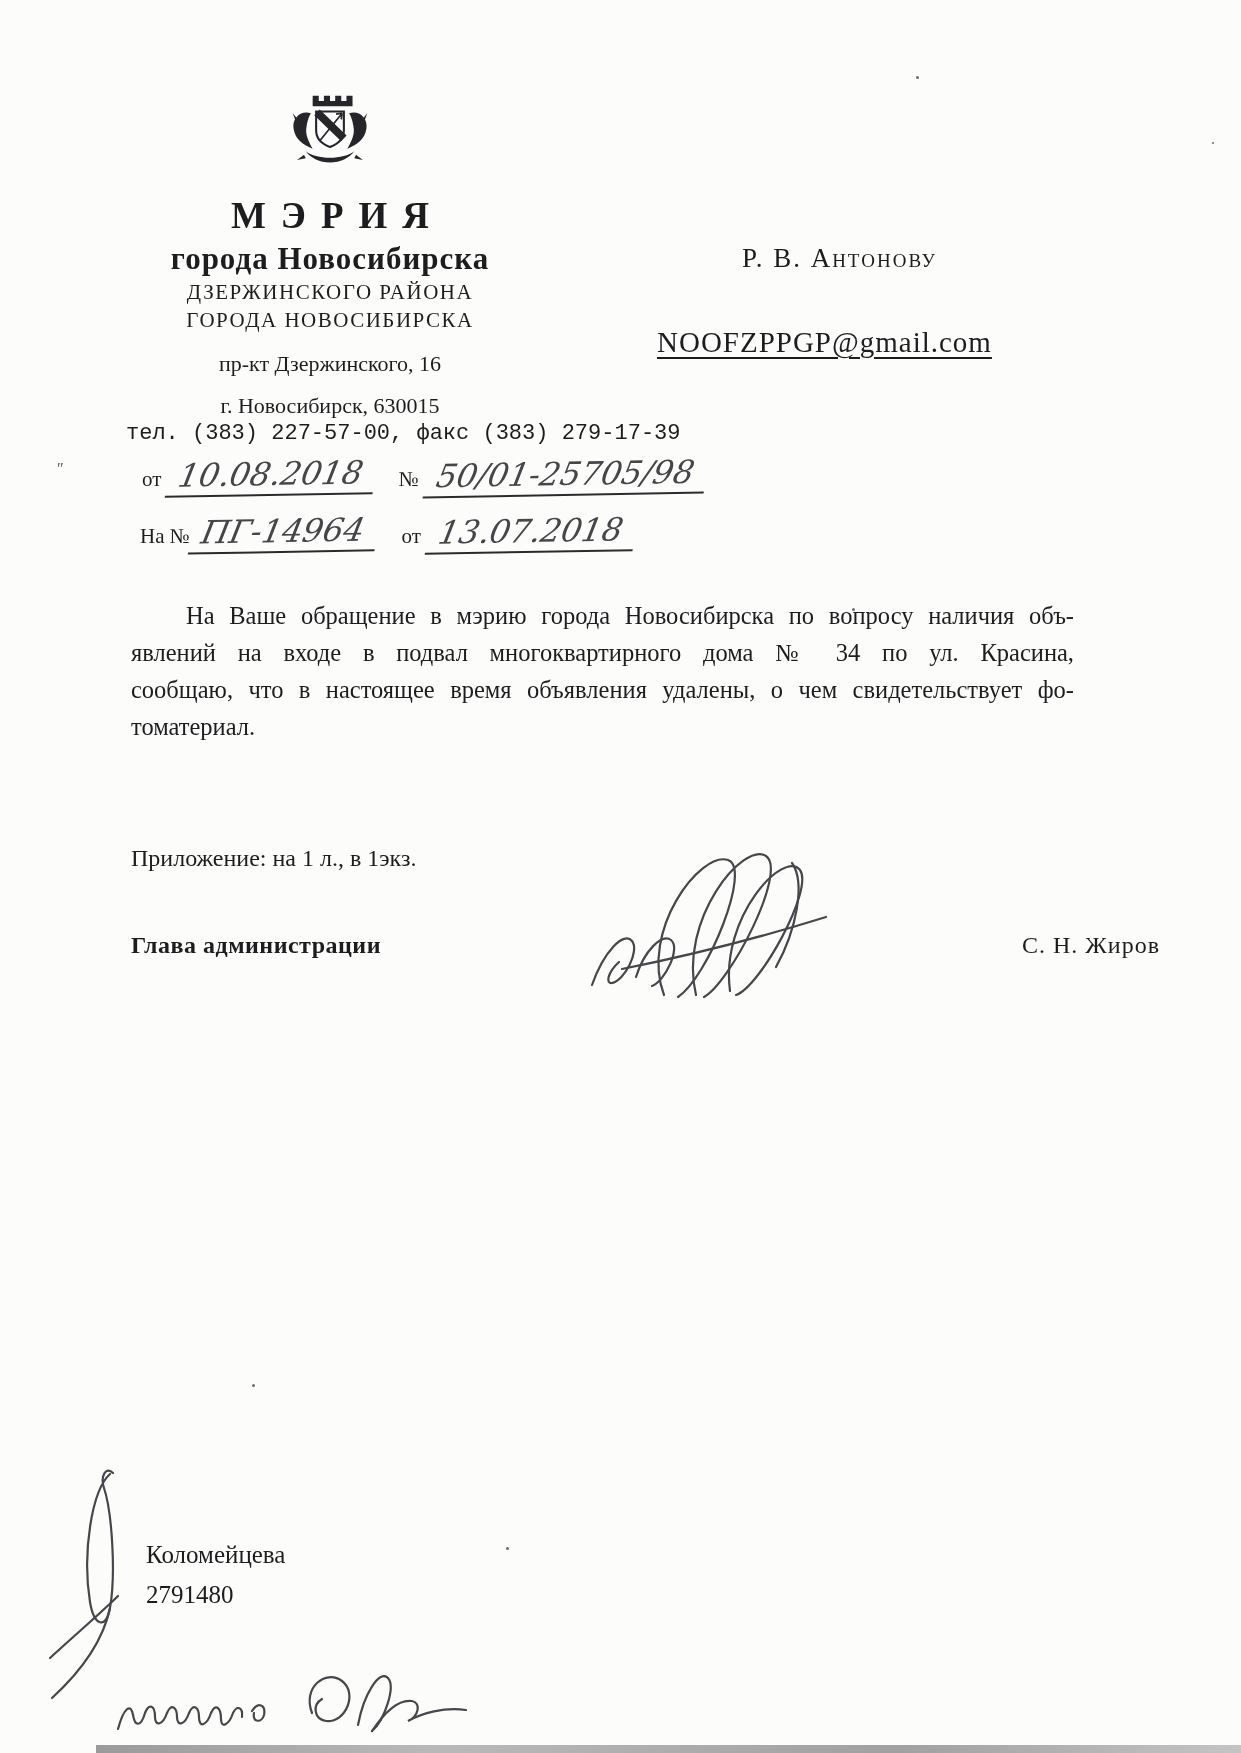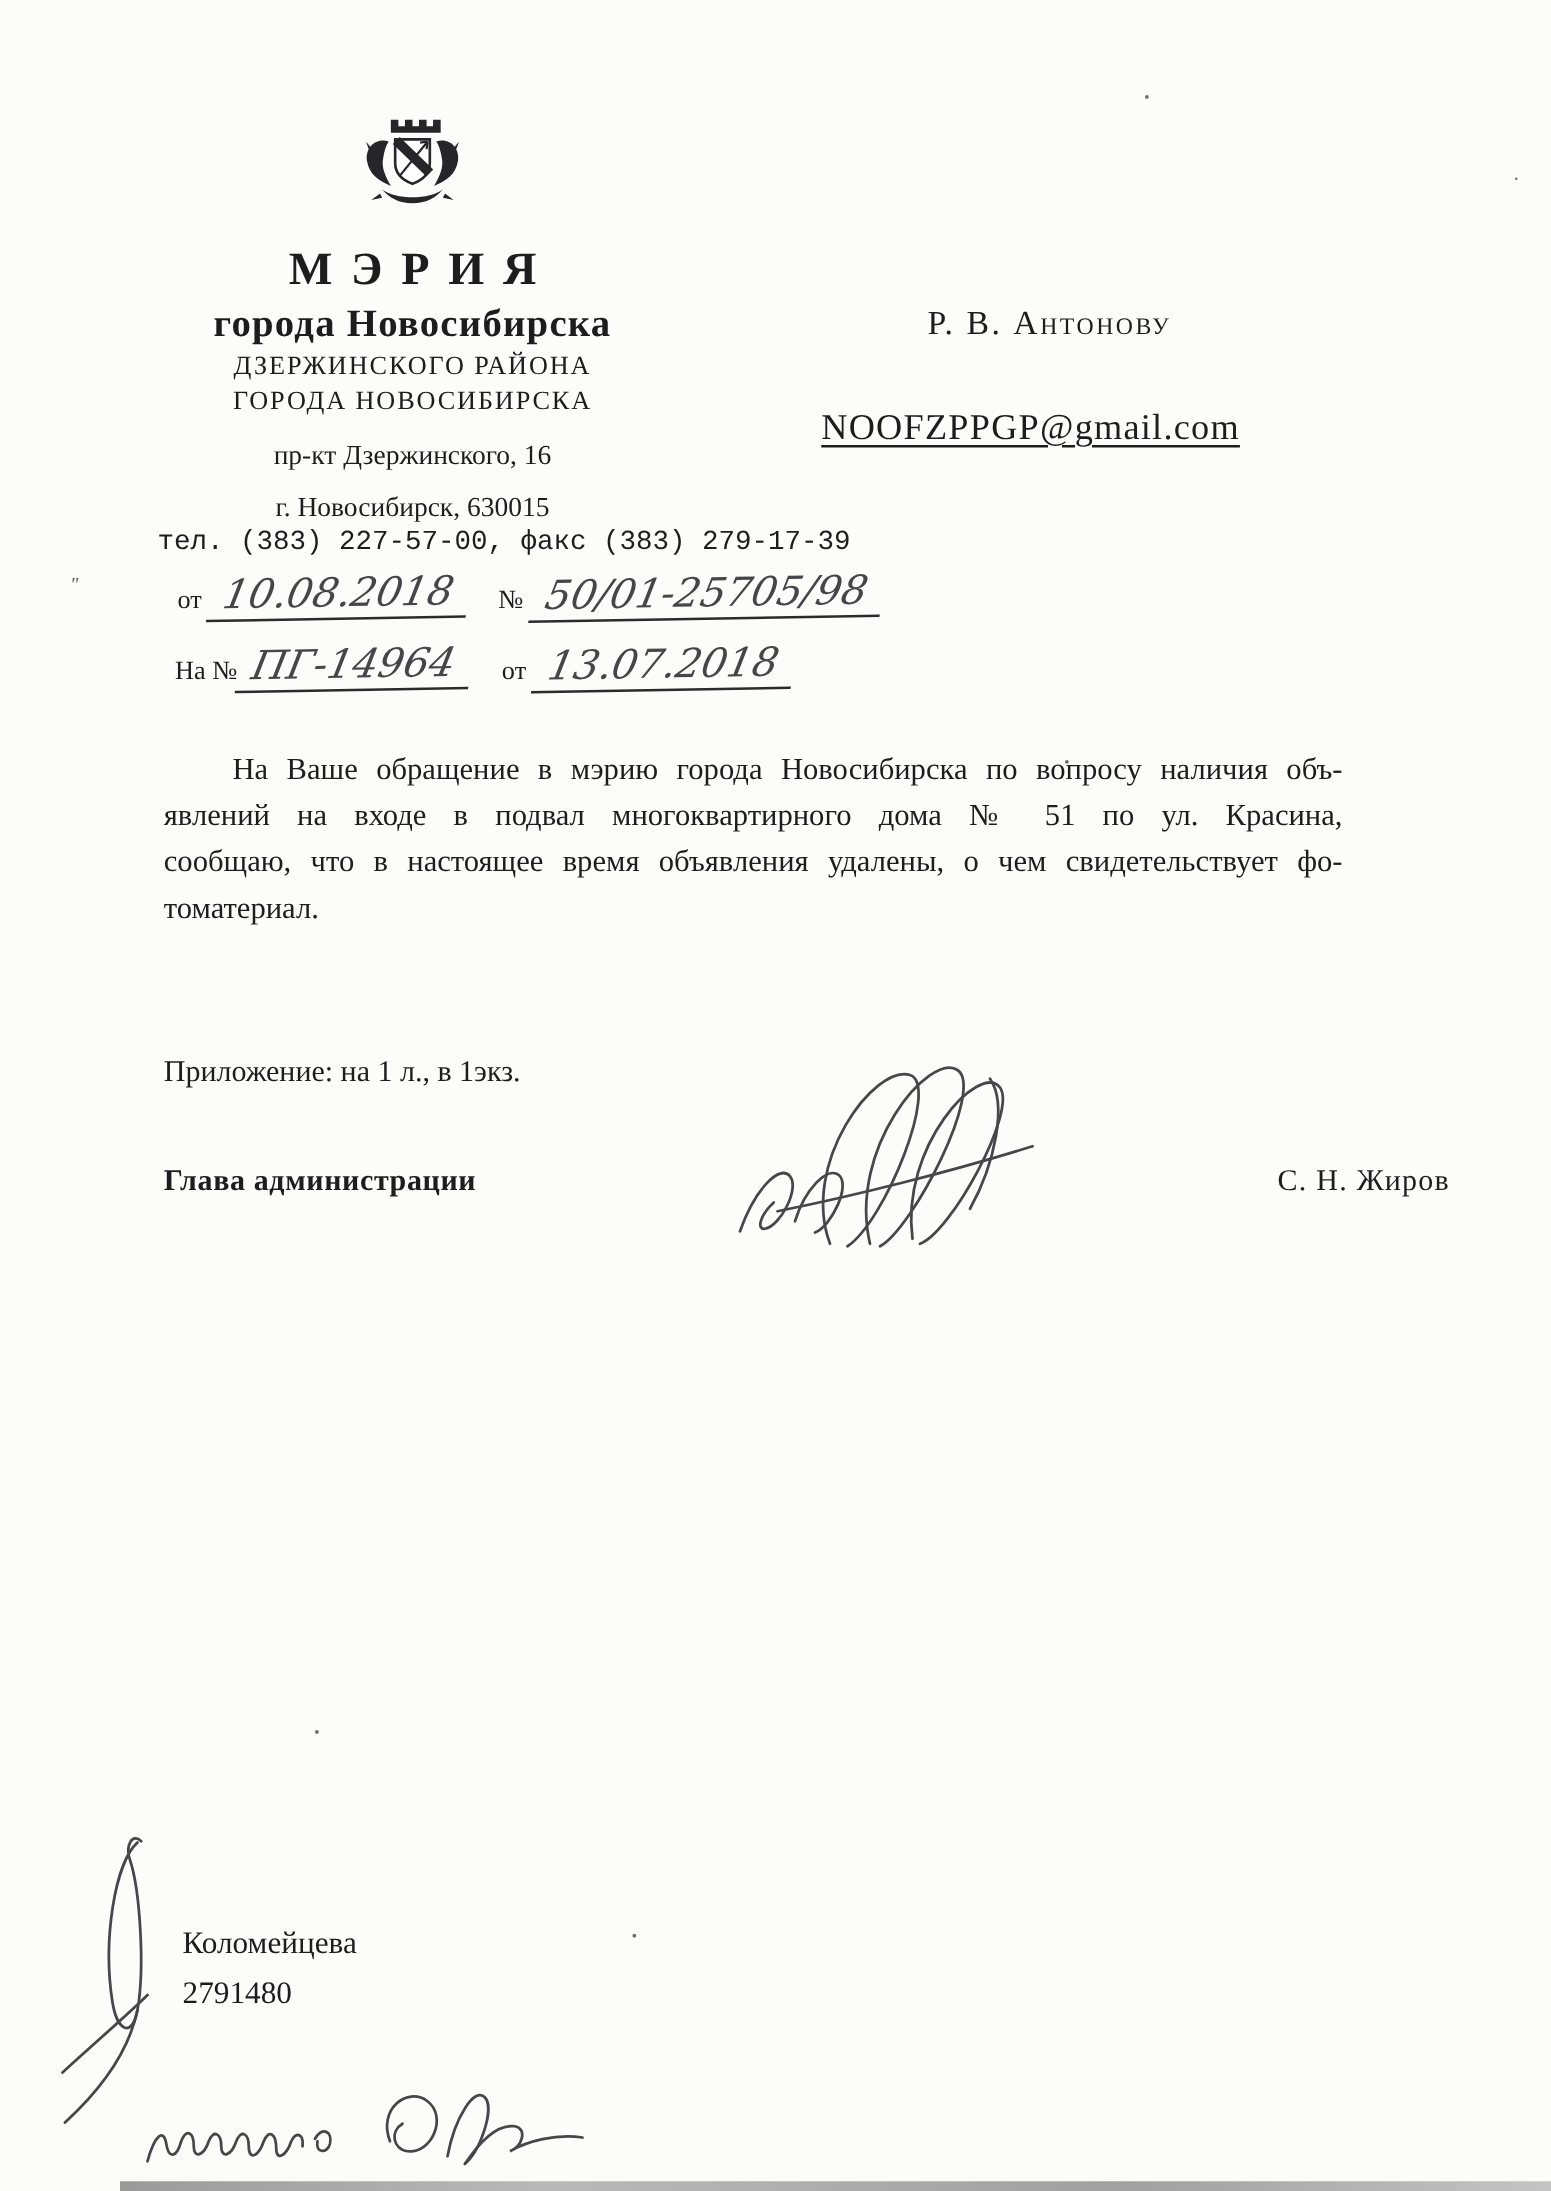--- a/index.html
+++ b/index.html
@@ -130,21 +130,21 @@
     <span class="hand hw-underlined" style="margin-left:2px;">ПГ-14964</span>
     <span class="lbl" style="margin-left:16px;">от</span>
     <span class="hand hw-underlined">13.07.2018</span>
   </div>
 
   <div class="recipient-name">Р. В. Антонову</div>
   <div class="recipient-email">NOOFZPPGP@gmail.com</div>
 
   <div class="body-block">
     <div class="body-line just indent">На Ваше обращение в мэрию города Новосибирска по вопросу наличия объ-</div>
-    <div class="body-line just">явлений на входе в подвал многоквартирного дома № 51 по ул. Красина,</div>
+    <div class="body-line just">явлений на входе в подвал многоквартирного дома № 34 по ул. Красина,</div>
     <div class="body-line just">сообщаю, что в настоящее время объявления удалены, о чем свидетельствует фо-</div>
     <div class="body-line">томатериал.</div>
   </div>
 
   <div class="attachment">Приложение: на 1 л., в 1экз.</div>
 
   <div class="sig-position">Глава администрации</div>
 
   <svg class="sig-svg" width="258" height="172" viewBox="0 0 258 172">
     <path class="ink" d="M14 150 C 26 116 46 96 54 106 C 62 116 46 146 34 148 C 27 149 30 137 41 127"></path>

